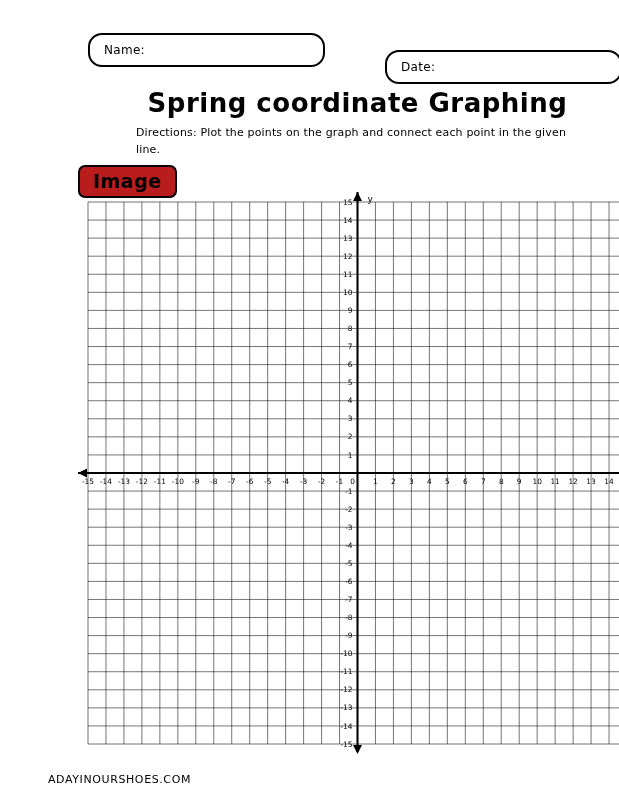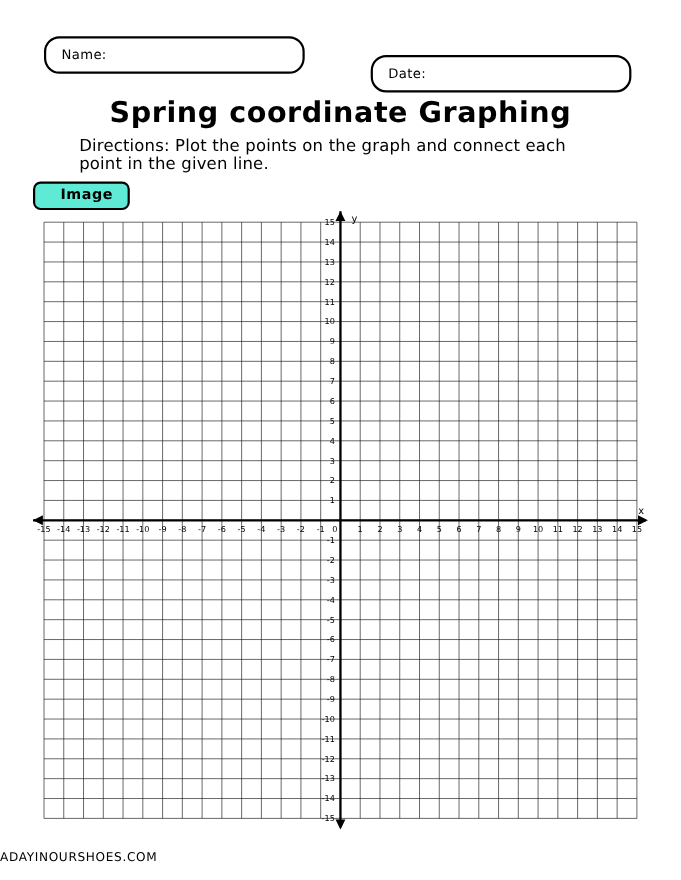--- a/index.html
+++ b/index.html
@@ -12,20 +12,21 @@
     height: 800px;
     position: relative;
     font-family: "DejaVu Sans", sans-serif;
     color: #000;
     overflow: hidden;
   }
 
   .sheet {
     position: absolute;
     inset: 0;
+    margin-left: 48px;
   }
 
   
   .field {
     position: absolute;
     border: 2px solid #000;
     border-radius: 14px;
     height: 34px;
     display: flex;
     align-items: center;
@@ -50,41 +51,41 @@
     text-align: center;
     font-size: 26px;
     font-weight: bold;
     letter-spacing: 0.5px;
     font-family: "DejaVu Sans", sans-serif;
   }
 
   
   .directions {
     position: absolute;
-    left: 72px;
+    left: 88px;
     top: 124px;
     width: 450px;
-    font-size: 15px;
+    font-size: 11px;
     line-height: 17px;
     font-family: "DejaVu Sans", sans-serif;
     letter-spacing: 0.15px;
   }
 
   
   .image-badge {
     position: absolute;
     left: 30px;
     top: 165px;
     border: 2px solid #000;
     border-radius: 7px;
-    padding: 3px 13px 4px 23px;
-    font-size: 13px;
+    padding: 3px 13px 4px 13px;
+    font-size: 19px;
     font-weight: bold;
     letter-spacing: 0.5px;
-    background: #5eead4;
+    background: #b91c1c;
     z-index: 5;
   }
 
   
   #graph-area {
     position: absolute;
     left: 28px;
     top: 190px;
     width: 563px;
     height: 566px;

